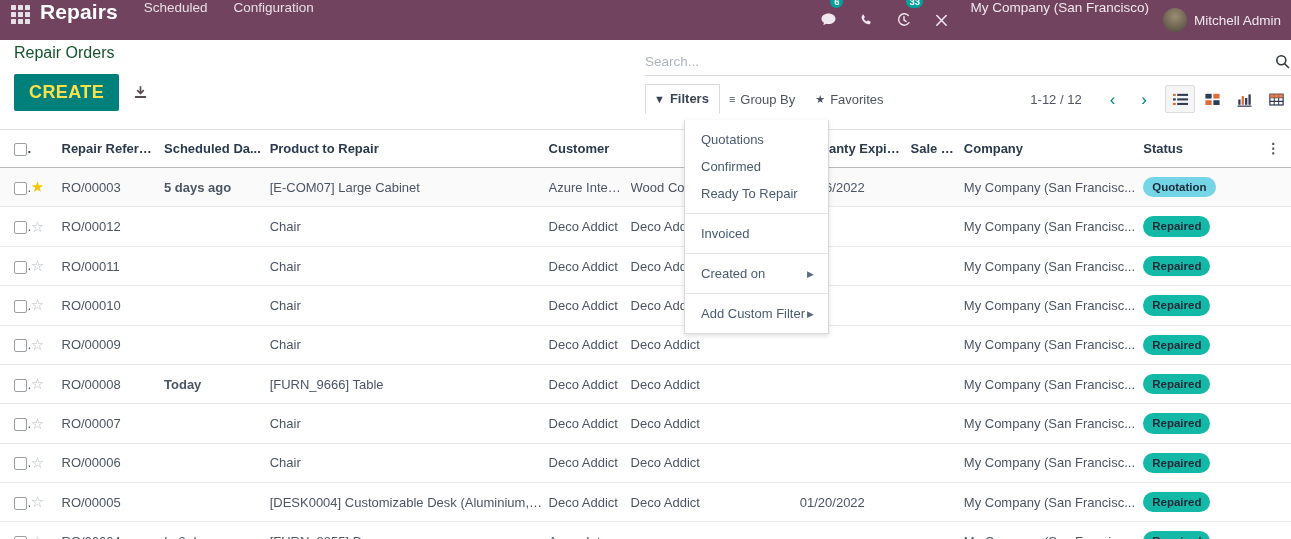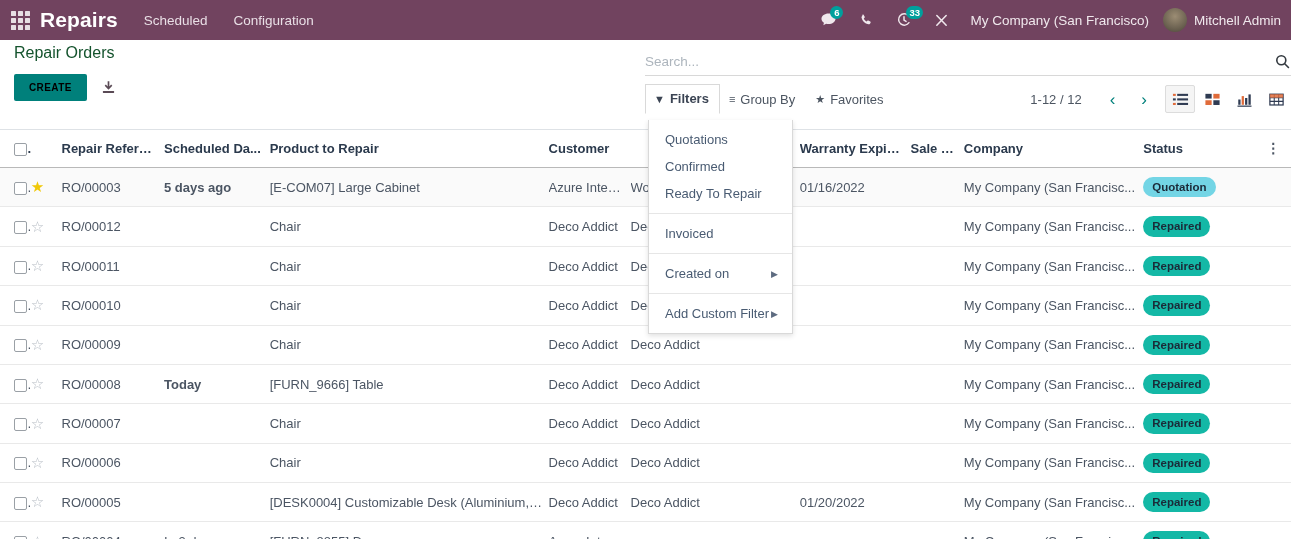--- a/index.html
+++ b/index.html
@@ -7,21 +7,21 @@
     width: 1291px; height: 539px;
     font-family: "Liberation Sans", sans-serif;
     background: #ffffff;
     overflow: hidden;
   }
   #app { position: relative; width: 1291px; height: 539px; }
 
   
   .navbar {
     height: 40px; background: #71435f;
-    display: flex; align-items: center;
+    display: flex; 
     padding: 0 10px 0 6px;
     color: #ffffff; position: relative;
   }
   .apps-grid {
     width: 28px; height: 28px;
     display: grid; grid-template-columns: repeat(3, 5px);
     grid-template-rows: repeat(3, 5px);
     gap: 2px; align-content: center; justify-content: center;
     cursor: pointer; margin-right: 6px;
   }
@@ -67,22 +67,22 @@
 
   
   .control-panel {
     position: relative; height: 90px;
     background: #ffffff; border-bottom: 1px solid #dee2e6;
   }
   .cp-left { position: absolute; left: 14px; top: 4px; }
   .page-title { font-size: 16px; color: #14532d; font-weight: normal; }
   .cp-buttons { display: flex; align-items: center; margin-top: 12px; }
   .btn-create {
-    background: #00807b; color: #000000;
-    border: none; font-size: 10px; font-weight: bold;
+    background: #00807b; color: #fde047;
+    border: none; font-size: 18px; font-weight: bold;
     letter-spacing: .4px; padding: 8px 15px;
     cursor: pointer; border-radius: 2px;
   }
   .icon-import { margin-left: 13px; cursor: pointer; color: #5a4a55; display: flex; }
 
   
   .search-zone { position: absolute; left: 645px; top: 8px; width: 646px; }
   .search-row {
     display: flex; align-items: center;
     border-bottom: 1px solid #d8d8d8;
@@ -123,21 +123,21 @@
   .view-switcher { display: flex; align-items: center; margin-left: 12px; gap: 2px; }
   .vsw {
     width: 30px; height: 28px; display: flex;
     align-items: center; justify-content: center;
     cursor: pointer; border: 1px solid transparent; border-radius: 2px;
   }
   .vsw.active { background: #f5f5f5; border-color: #dcdcdc; }
 
   
   .filters-menu {
-    position: absolute; left: 648px; top: 120px;
+    position: absolute; left: 684px; top: 120px;
     width: 145px; background: #ffffff;
     border: 1px solid #d9d9d9; border-top: none;
     box-shadow: 0 2px 5px rgba(0,0,0,.12);
     z-index: 50; padding: 6px 0;
   }
   .fm-item {
     font-size: 13px; color: #495b72;
     padding: 6px 14px 6px 16px; cursor: pointer;
     display: flex; align-items: center; white-space: nowrap;
   }

